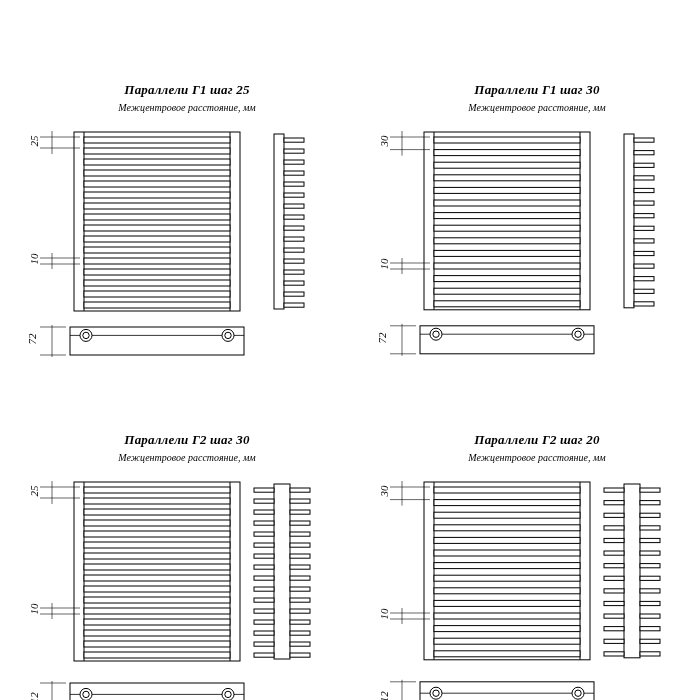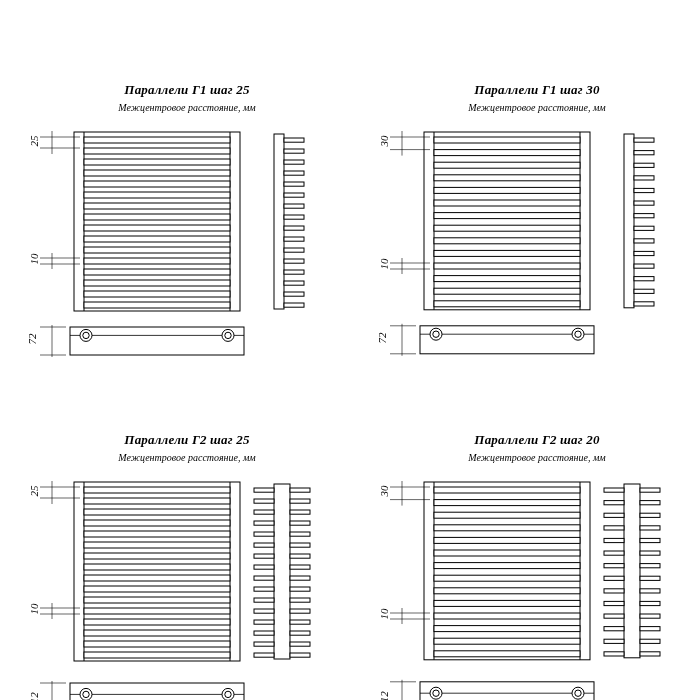--- a/index.html
+++ b/index.html
@@ -179,21 +179,21 @@
           <line x1="28" y1="281.79999999999995" x2="54" y2="281.79999999999995" stroke-width="0.6"></line>
           <line x1="28" y1="309.79999999999995" x2="54" y2="309.79999999999995" stroke-width="0.6"></line>
           <line x1="40" y1="279.79999999999995" x2="40" y2="311.79999999999995" stroke-width="0.6"></line>
         </g>
       </svg>
       <div class="vlabel" style="left: 16px; top: 91.3px;">30</div>
       <div class="vlabel" style="left: 16px; top: 214px;">10</div>
       <div class="vlabel" style="left: 14px; top: 287.8px;">72</div>
     </div>
     <div class="panel panel-2">
-      <div class="title" style="top: 38px;">Параллели Г2 шаг 25</div>
+      <div class="title" style="top: 38px;">Параллели Г2 шаг 30</div>
       <div class="subtitle" style="top: 58px;">Межцентровое расстояние, мм</div>
       <svg width="350" height="350" viewBox="0 0 350 350">
         <g stroke="#000" fill="none" stroke-width="1">
           <rect x="62" y="88" width="166" height="179" fill="#fff"></rect>
           <line x1="72" y1="88" x2="72" y2="267"></line>
           <line x1="218" y1="88" x2="218" y2="267"></line>
           <rect x="72" y="93" width="146" height="6" fill="#fff"></rect>
           <rect x="72" y="104" width="146" height="6" fill="#fff"></rect>
           <rect x="72" y="115" width="146" height="6" fill="#fff"></rect>
           <rect x="72" y="126" width="146" height="6" fill="#fff"></rect>

